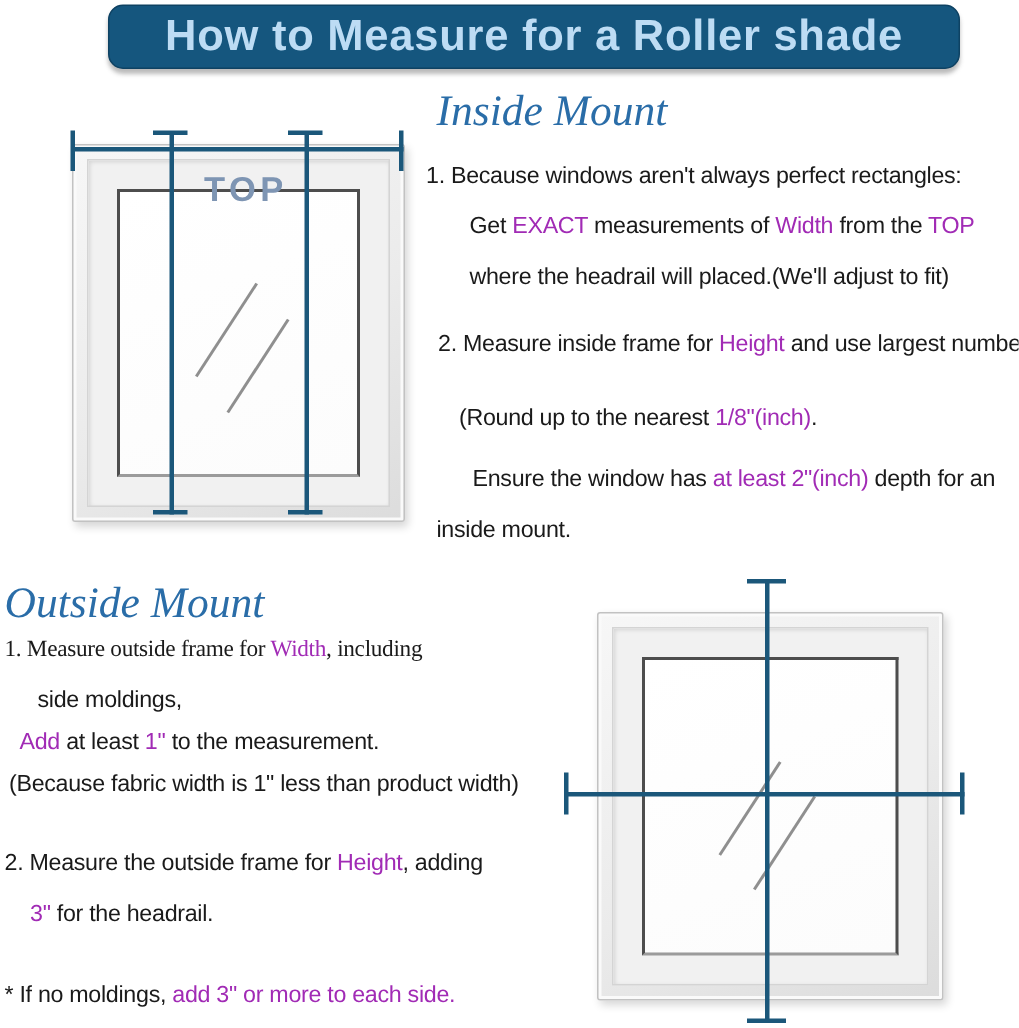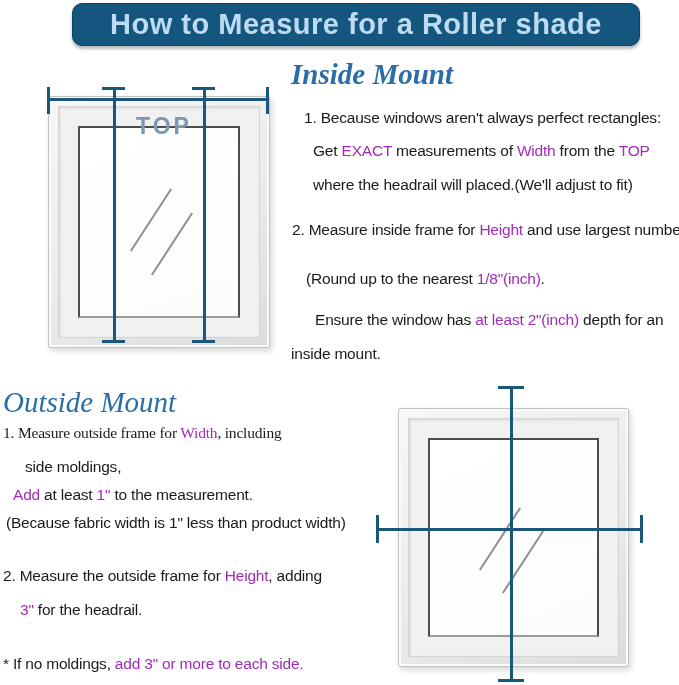--- a/index.html
+++ b/index.html
@@ -79,22 +79,22 @@
 <div class="mline" style="left:266px;top:87px;width:3px;height:27px;"></div>
 
 <div class="mline" style="left:113px;top:89px;width:3px;height:254px;"></div>
 <div class="mline" style="left:102px;top:87px;width:23px;height:3px;"></div>
 <div class="mline" style="left:102px;top:340px;width:23px;height:3px;"></div>
 <div class="mline" style="left:203px;top:89px;width:3px;height:254px;"></div>
 <div class="mline" style="left:192px;top:87px;width:23px;height:3px;"></div>
 <div class="mline" style="left:192px;top:340px;width:23px;height:3px;"></div>
 <div class="top-label">TOP</div>
 
-<div class="mount-heading" style="left:291px;top:58px;font-weight:bold;">Inside Mount</div>
-<div class="line" style="left:304px;top:109px;"><span>1. Because windows aren't always perfect rectangles:</span></div>
+<div class="mount-heading" style="left:291px;top:58px;">Inside Mount</div>
+<div class="line" style="left:284px;top:109px;"><span>1. Because windows aren't always perfect rectangles:</span></div>
 <div class="line" style="left:313px;top:142px;"><span>Get </span><span style="color: rgb(161, 43, 181);">EXACT</span><span> measurements of </span><span style="color: rgb(161, 43, 181);">Width</span><span> from the </span><span style="color: rgb(161, 43, 181);">TOP</span></div>
 <div class="line" style="left:313px;top:176px;text-align:center;"><span>where the headrail will placed.(We'll adjust to fit)</span></div>
 <div class="line" style="left:292px;top:221px;"><span>2. Measure inside frame for </span><span style="color: rgb(161, 43, 181);">Height</span><span> and use largest number</span></div>
 <div class="line" style="left:306px;top:270px;"><span>(Round up to the nearest </span><span style="color: rgb(161, 43, 181);">1/8"(inch)</span><span>.</span></div>
 <div class="line" style="left:291px;top:311px;margin-left:24px;"><span>Ensure the window has </span><span style="color: rgb(161, 43, 181);">at least 2"(inch)</span><span> depth for an</span></div>
 <div class="line" style="left:291px;top:345px;"><span>inside mount.</span></div>
 
 <div class="mount-heading" style="left:3px;top:386px;">Outside Mount</div>
 <div class="line" style="left:3px;top:424px;font-family:Liberation Serif, serif;"><span>1. Measure outside frame for </span><span style="color: rgb(161, 43, 181);">Width</span><span>, including</span></div>
 <div class="line" style="left:25px;top:458px;"><span>side moldings,</span></div>

